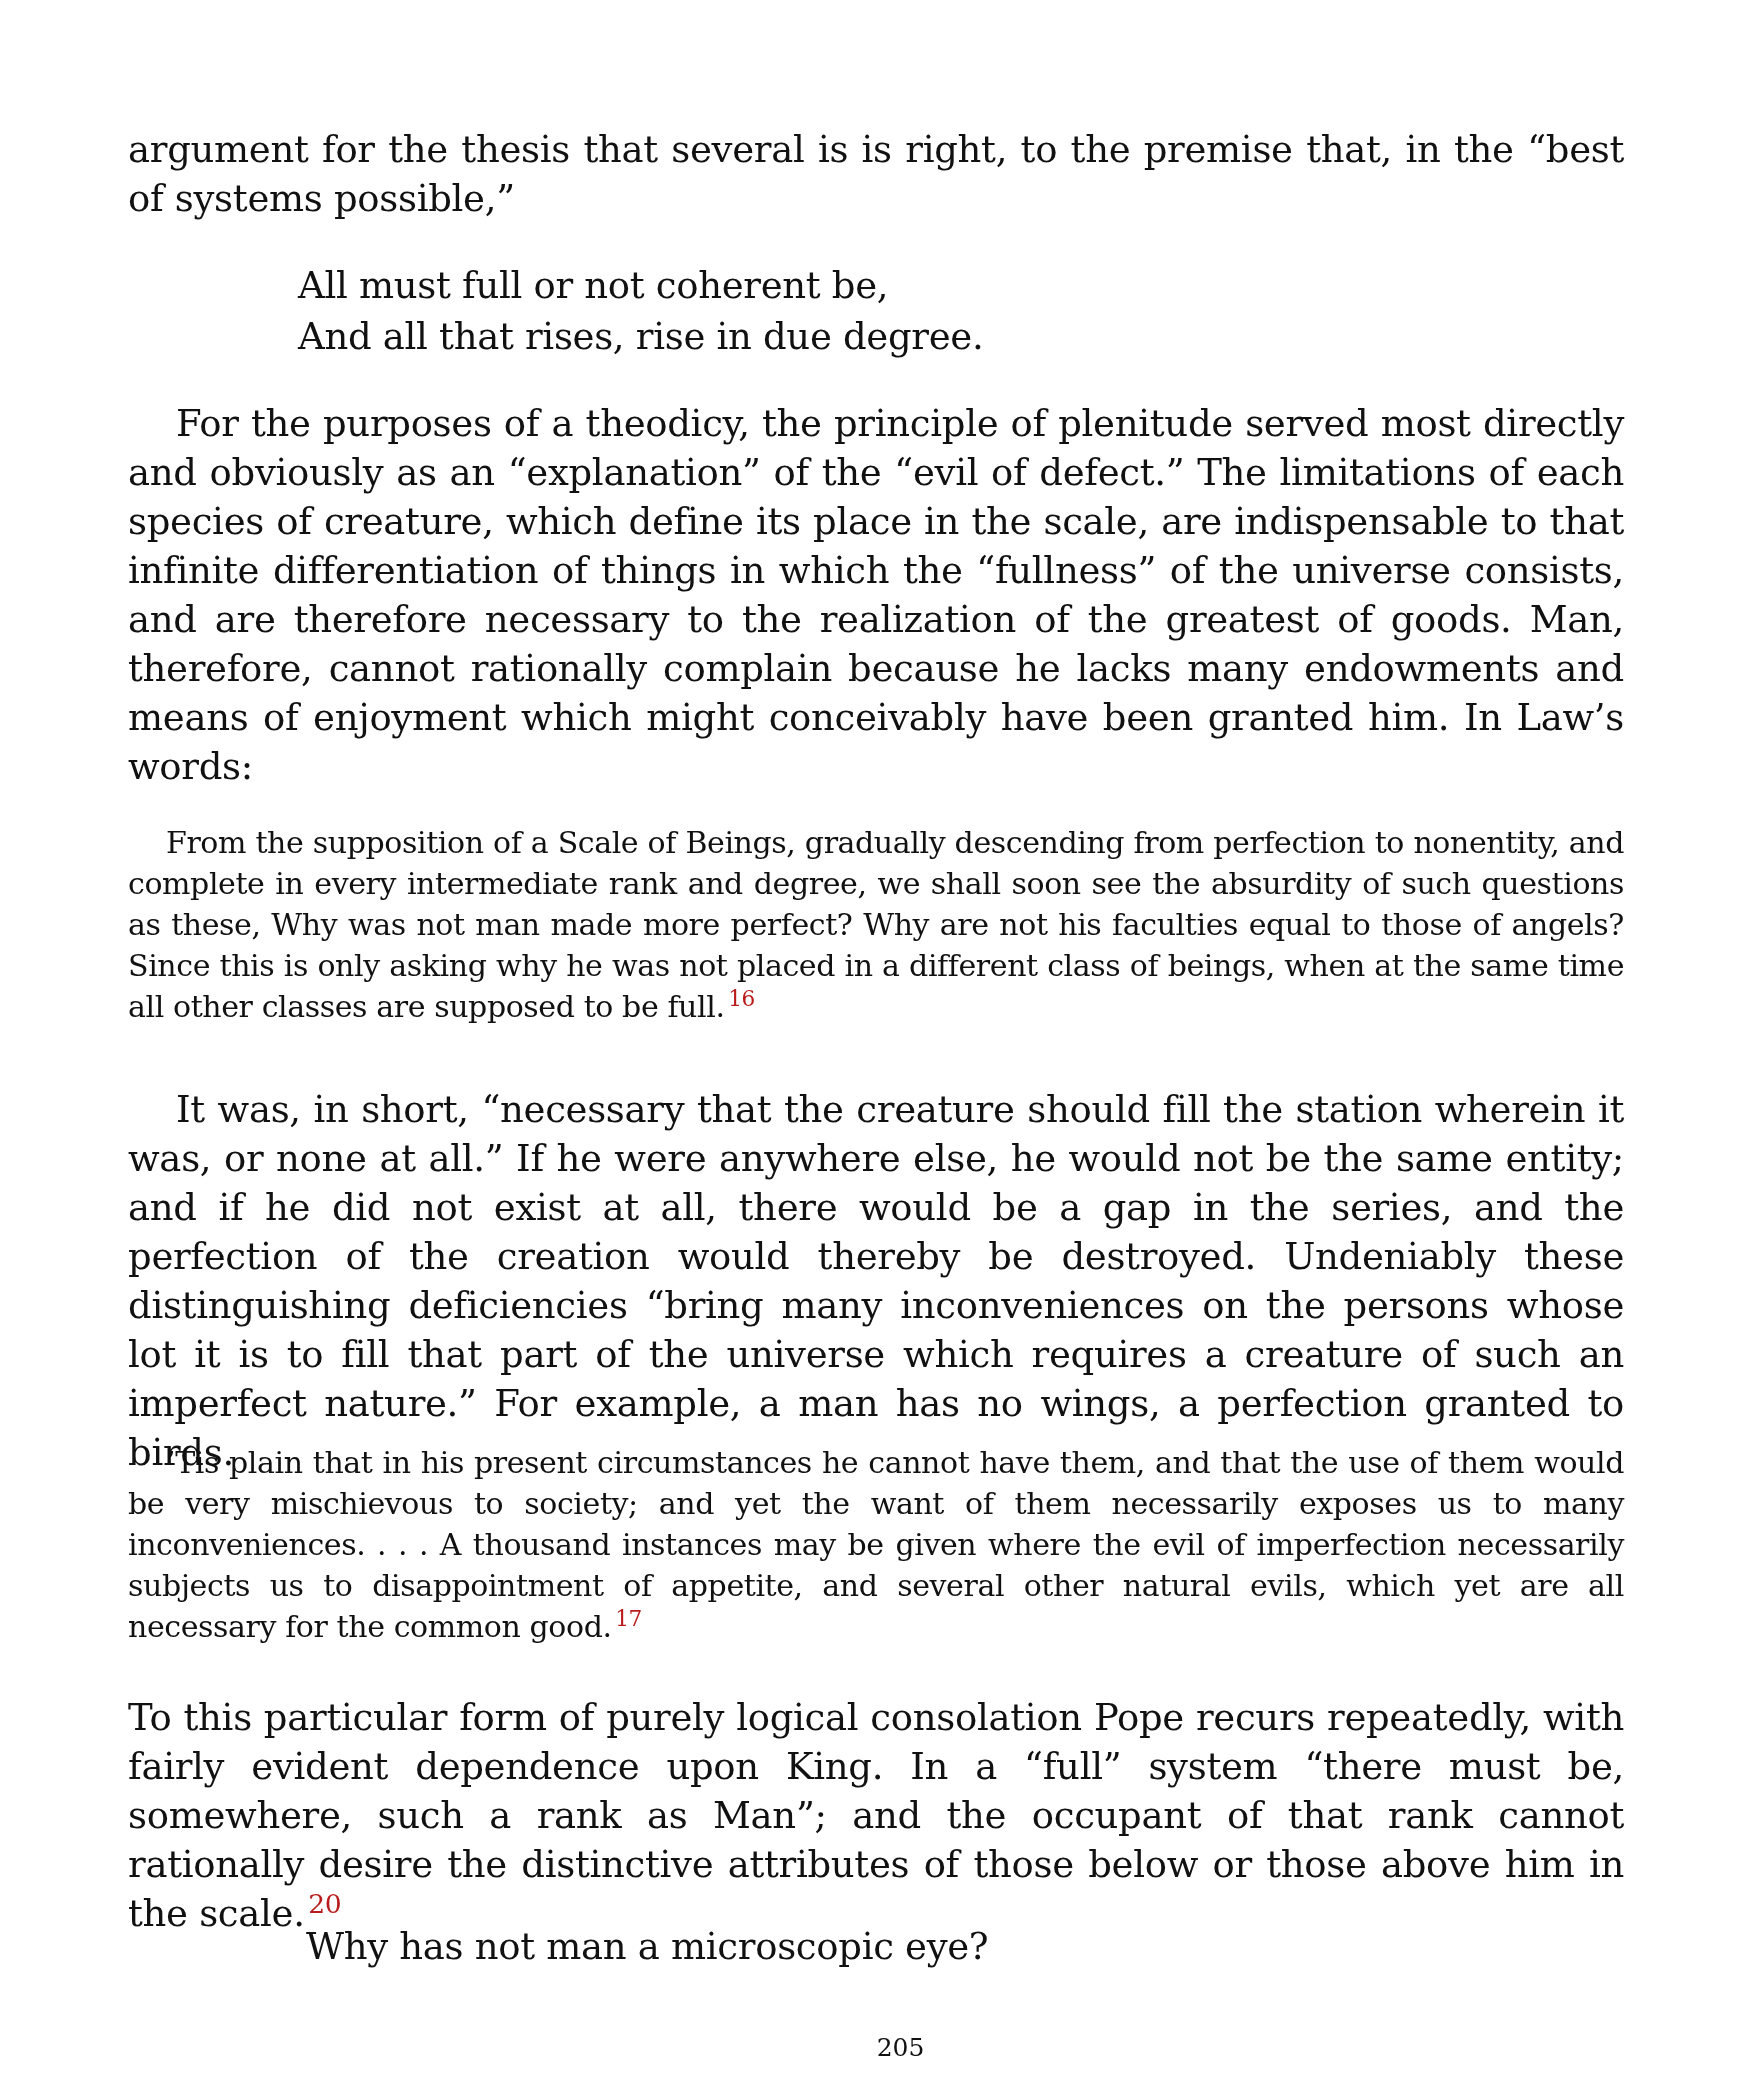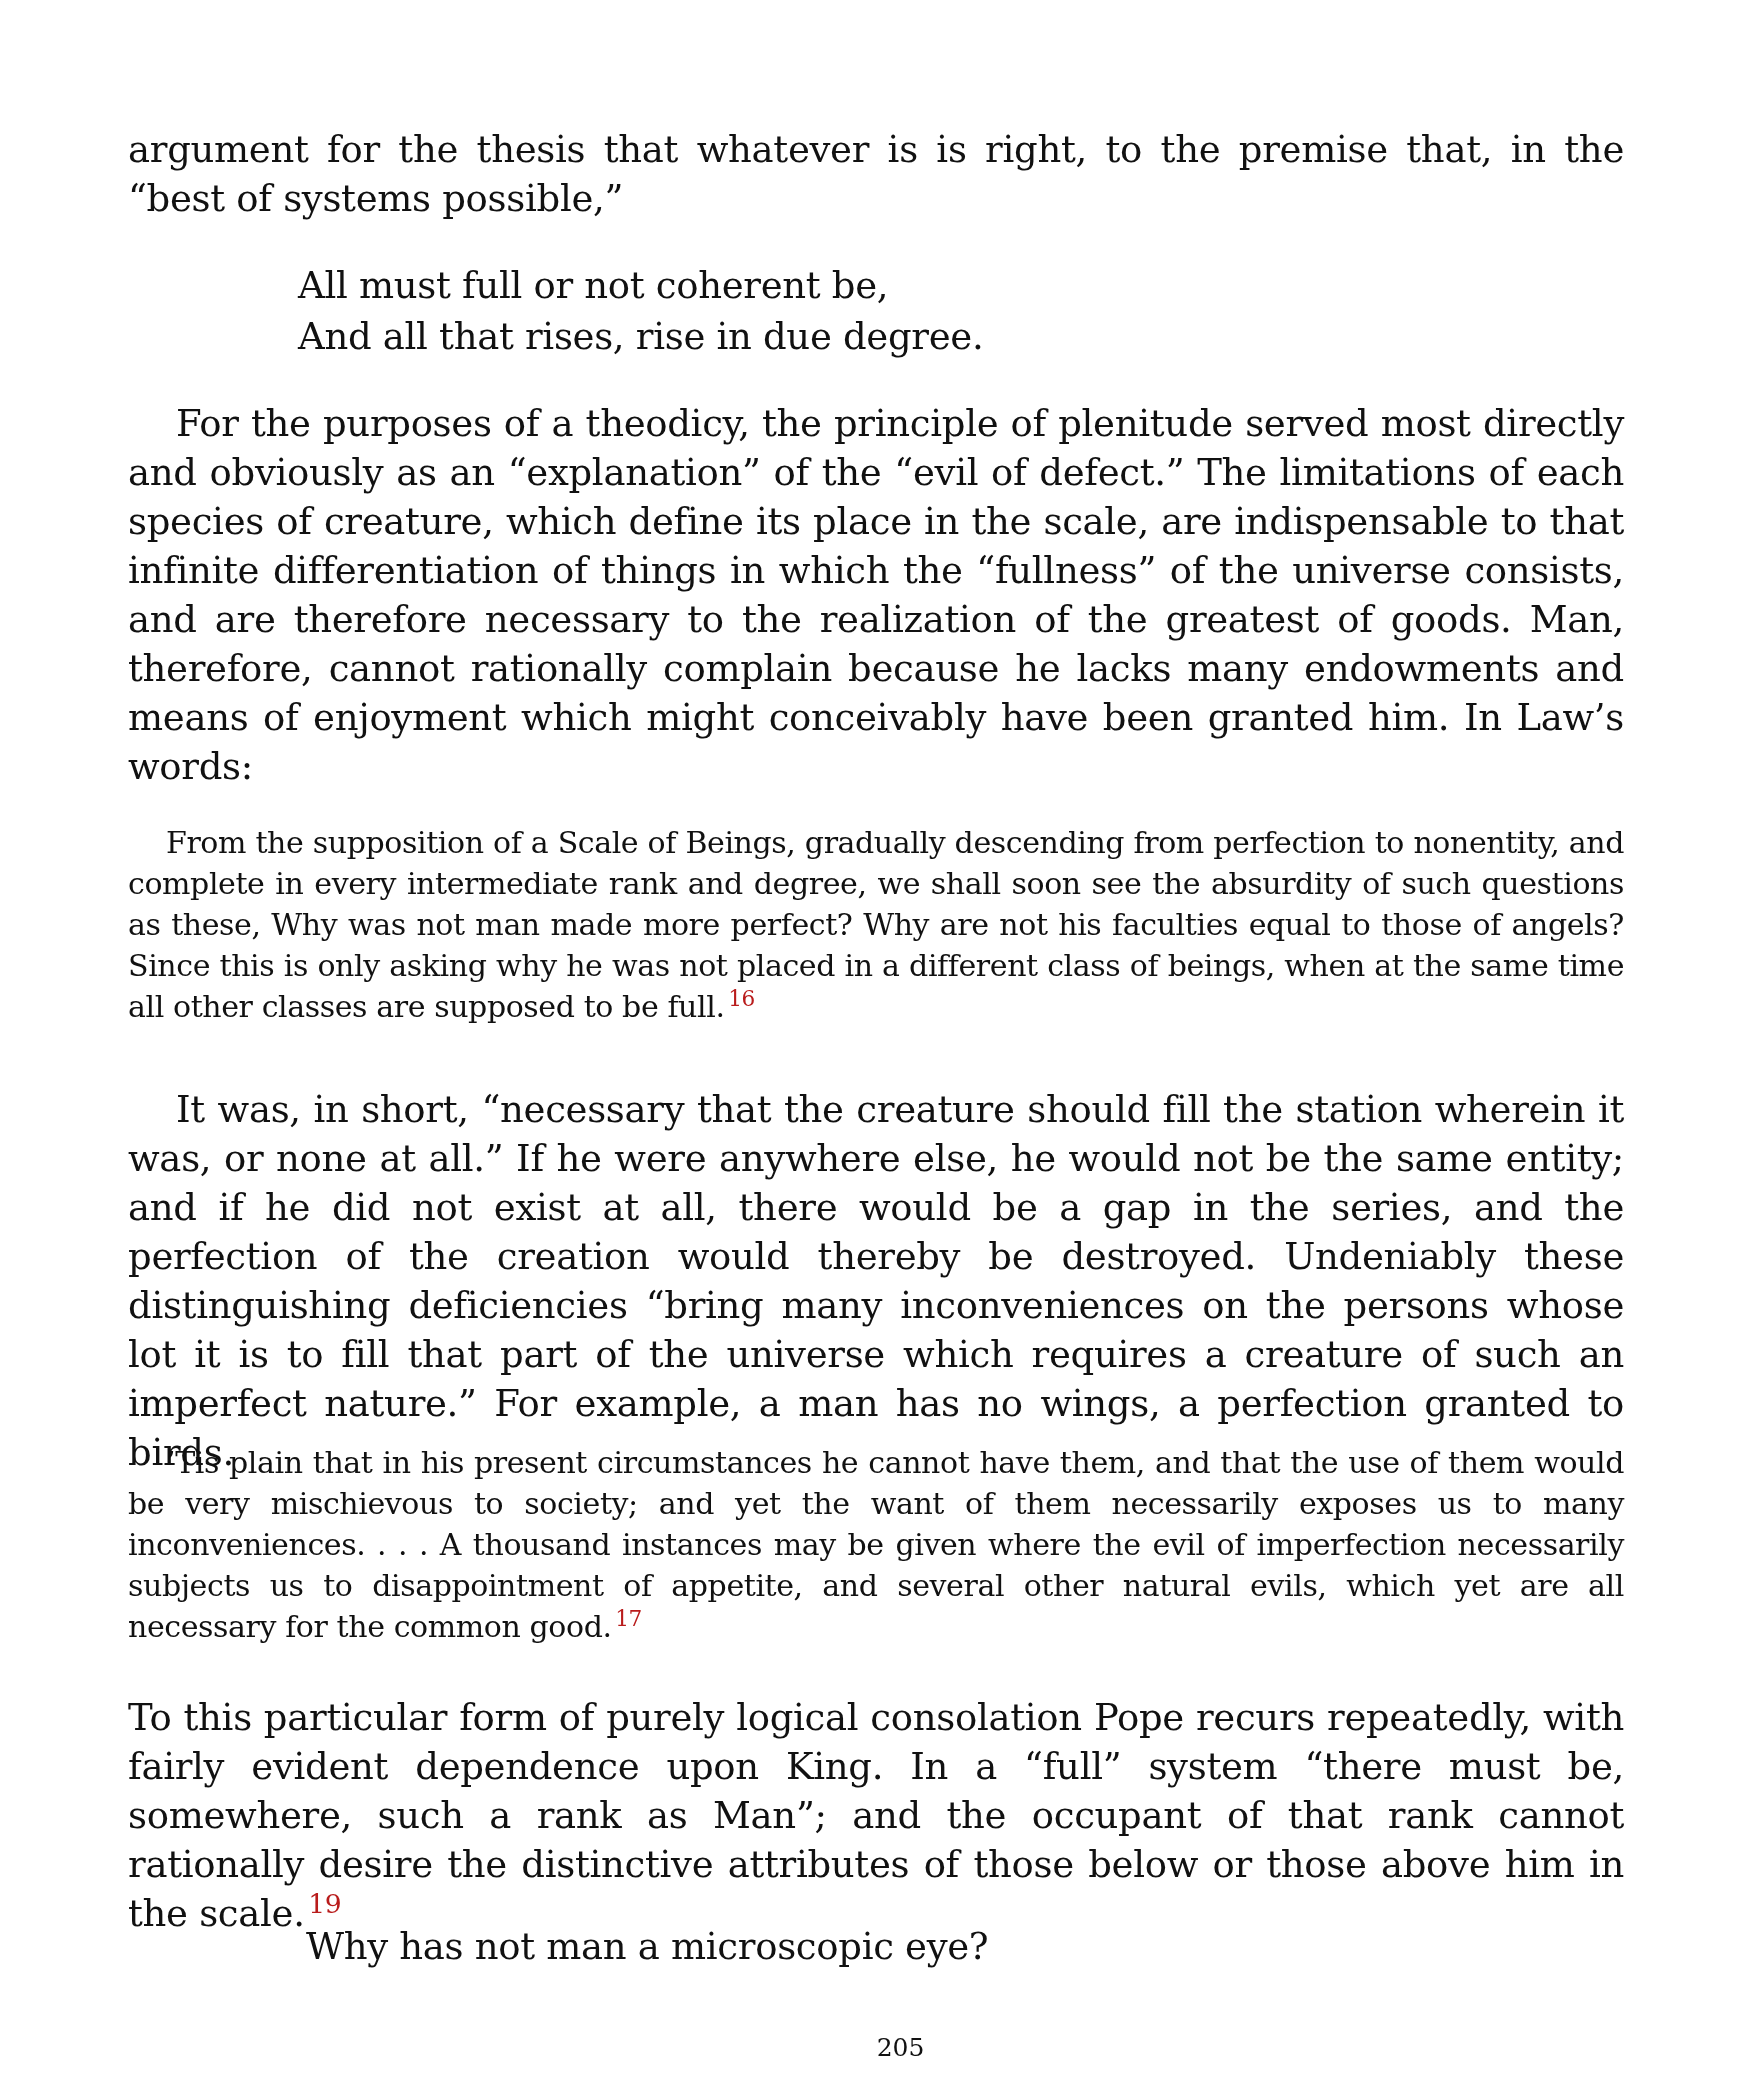--- a/index.html
+++ b/index.html
@@ -17,41 +17,41 @@
     .pagenum { position: absolute; top: 2026px; left: 0; width: 1745px; text-align: center;
       font-size: 25px; line-height: 43px; padding-left: 28px; }
     p { margin: 0; }
   </style>
 </head>
 <body>
 
 <div class="page">
 
   <p class="blk body-text" style="top:125px;">
-    <span>argument for the thesis that whatever is is right, to the premise that, in the “best of systems possible,”</span>
+    <span>argument for the thesis that several is is right, to the premise that, in the “best of systems possible,”</span>
   </p>
 
   <div class="verse" style="top:260px;">
     <div>All must full or not coherent be,</div>
     <div>And all that rises, rise in due degree.</div>
   </div>
 
   <p class="blk body-text indent" style="top:399px;">
     <span>For the purposes of a theodicy, the principle of plenitude served most directly and obviously as an “explanation” of the “evil of defect.” The limitations of each species of creature, which define its place in the scale, are indispensable to that infinite differentiation of things in which the “fullness” of the universe consists, and are therefore necessary to the realization of the greatest of goods. Man, therefore, cannot rationally complain because he lacks many endowments and means of enjoyment which might conceivably have been granted him. In Law’s words:</span>
   </p>
 
   <p class="blk quote" style="top:822px;"><span class="indent-q"></span><span>From the supposition of a Scale of Beings, gradually descending from perfection to nonentity, and complete in every intermediate rank and degree, we shall soon see the absurdity of such questions as these, Why was not man made more perfect? Why are not his faculties equal to those of angels? Since this is only asking why he was not placed in a different class of beings, when at the same time all other classes are supposed to be full.</span><a class="fn">16</a></p>
 
   <p class="blk body-text indent" style="top:1068px;margin-top:17px;">
     <span>It was, in short, “necessary that the creature should fill the station wherein it was, or none at all.” If he were anywhere else, he would not be the same entity; and if he did not exist at all, there would be a gap in the series, and the perfection of the creation would thereby be destroyed. Undeniably these distinguishing deficiencies “bring many inconveniences on the persons whose lot it is to fill that part of the universe which requires a creature of such an imperfect nature.” For example, a man has no wings, a perfection granted to birds.</span>
   </p>
 
   <p class="blk quote" style="top:1442px;"><span class="indent-q"></span><span>’Tis plain that in his present circumstances he cannot have them, and that the use of them would be very mischievous to society; and yet the want of them necessarily exposes us to many inconveniences. . . . A thousand instances may be given where the evil of imperfection necessarily subjects us to disappointment of appetite, and several other natural evils, which yet are all necessary for the common good.</span><a class="fn">17</a></p>
 
-  <p class="blk body-text" style="top:1693px;"><span>To this particular form of purely logical consolation Pope recurs repeatedly, with fairly evident dependence upon King. In a “full” system “there must be, somewhere, such a rank as Man”; and the occupant of that rank cannot rationally desire the distinctive attributes of those below or those above him in the scale.</span><a class="fn">19</a></p>
+  <p class="blk body-text" style="top:1693px;"><span>To this particular form of purely logical consolation Pope recurs repeatedly, with fairly evident dependence upon King. In a “full” system “there must be, somewhere, such a rank as Man”; and the occupant of that rank cannot rationally desire the distinctive attributes of those below or those above him in the scale.</span><a class="fn">20</a></p>
 
   <div class="verse" style="top:1921px;margin-left:8px;">
     <div>Why has not man a microscopic eye?</div>
   </div>
 
 </div>
 
 <div class="pagenum">205</div>
 
 

